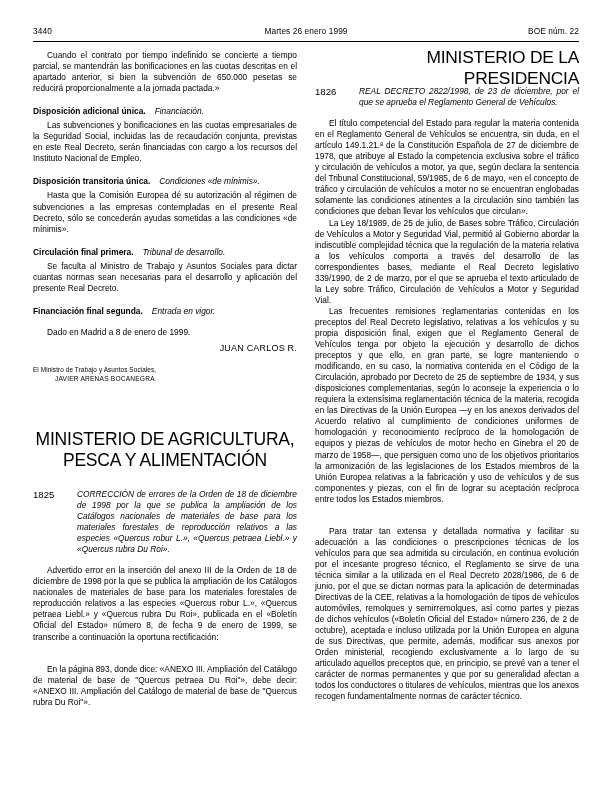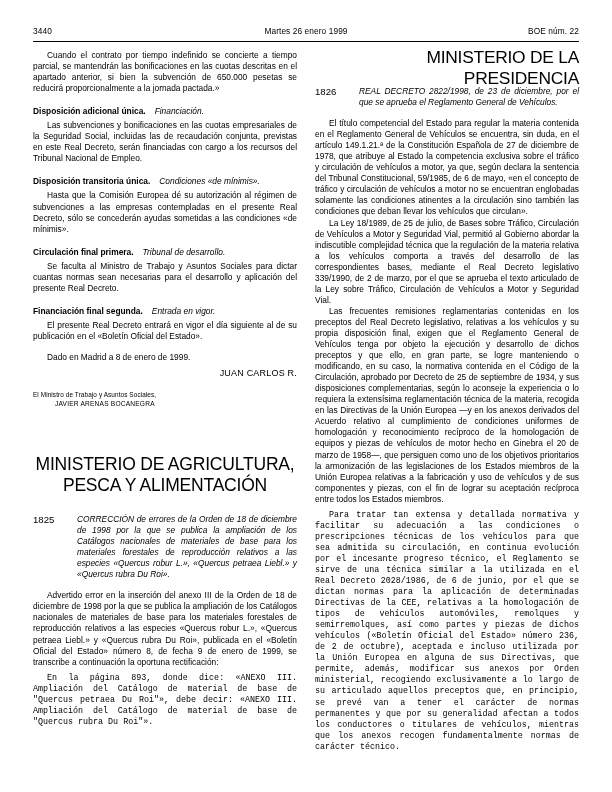--- a/index.html
+++ b/index.html
@@ -65,21 +65,21 @@
   p {
     margin: 0;
     font-size: 8.35px;
     line-height: 11.05px;
     text-align: justify;
     text-justify: inter-word;
     hyphens: none;
   }
   p.indent { text-indent: 14px; }
   p.gap-before { margin-top: 10px; }
-  p.gap-sm { margin-top: 5px; font-family: Liberation Mono, monospace; }
+  p.gap-sm { margin-top: 21px; }
 
   .epigraph {
     font-size: 8.4px;
     line-height: 11.05px;
     margin-top: 12px;
     margin-bottom: 3px;
   }
   .epigraph .title { font-weight: bold; }
   .epigraph .sub   { font-style: italic; padding-left: 9px; }
 
@@ -161,36 +161,35 @@
   </div>
   <div class="head-rule"></div>
 
   <div class="col col-left">
 
     <p class="indent">Cuando el contrato por tiempo indefinido se concierte a tiempo parcial, se mantendrán las bonificaciones en las cuotas descritas en el apartado anterior, si bien la subvención de 650.000 pesetas se reducirá proporcionalmente a la jornada pactada.»</p>
 
     <div class="epigraph">
       <span class="title">Disposición adicional única.</span><span class="sub">Financiación.</span>
     </div>
-    <p class="indent">Las subvenciones y bonificaciones en las cuotas empresariales de la Seguridad Social, incluidas las de recaudación conjunta, previstas en este Real Decreto, serán financiadas con cargo a los recursos del Tribunal Nacional de Empleo.</p>
+    <p class="indent">Las subvenciones y bonificaciones en las cuotas empresariales de la Seguridad Social, incluidas las de recaudación conjunta, previstas en este Real Decreto, serán financiadas con cargo a los recursos del Instituto Nacional de Empleo.</p>
 
     <div class="epigraph">
       <span class="title">Disposición transitoria única.</span><span class="sub">Condiciones «de mínimis».</span>
     </div>
     <p class="indent">Hasta que la Comisión Europea dé su autorización al régimen de subvenciones a las empresas contempladas en el presente Real Decreto, sólo se concederán ayudas sometidas a las condiciones «de mínimis».</p>
 
     <div class="epigraph">
       <span class="title">Circulación final primera.</span><span class="sub">Tribunal de desarrollo.</span>
     </div>
     <p class="indent">Se faculta al Ministro de Trabajo y Asuntos Sociales para dictar cuantas normas sean necesarias para el desarrollo y aplicación del presente Real Decreto.</p>
 
     <div class="epigraph">
       <span class="title">Financiación final segunda.</span><span class="sub">Entrada en vigor.</span>
     </div>
-    <p class="indent">El presente Real Decreto entrará en vigor el día siguiente al de su publicación en el «Boletín Oficial del Estado».</p>
 
     <p class="indent gap-before">Dado en Madrid a 8 de enero de 1999.</p>
 
     <div class="sig-king">JUAN CARLOS R.</div>
     <div class="sig-minister">El Ministro de Trabajo y Asuntos Sociales,</div>
     <div class="sig-minister-name">JAVIER ARENAS BOCANEGRA</div>
 
     <div class="ministry ministry-agricultura">
       <div>MINISTERIO DE AGRICULTURA,</div>
       <div>PESCA Y ALIMENTACIÓN</div>

